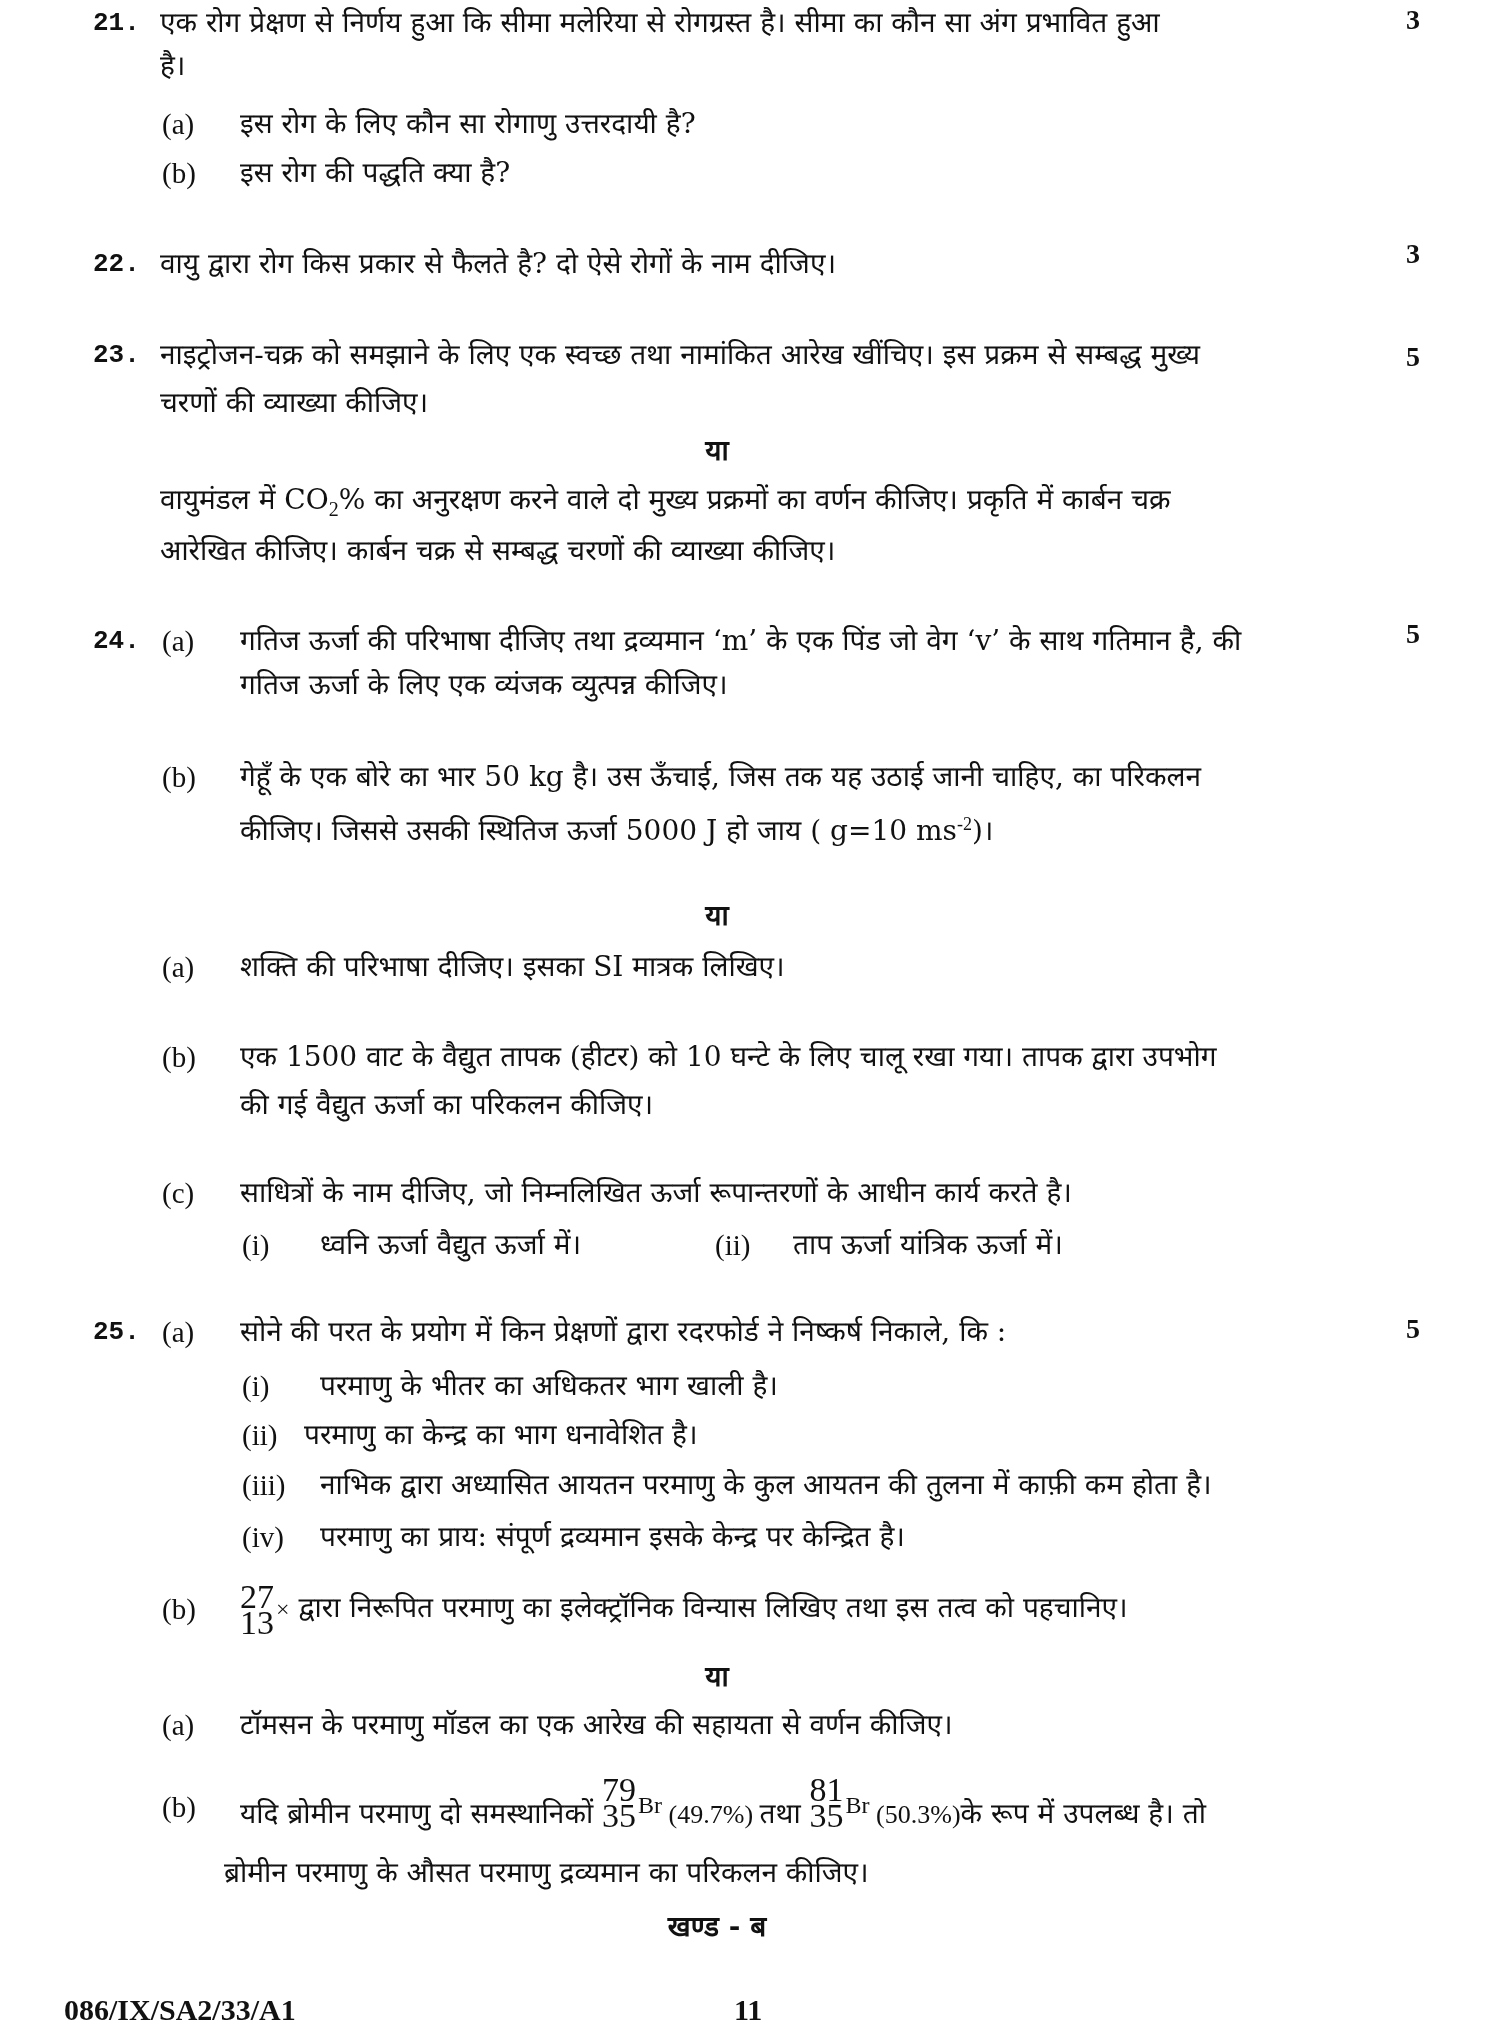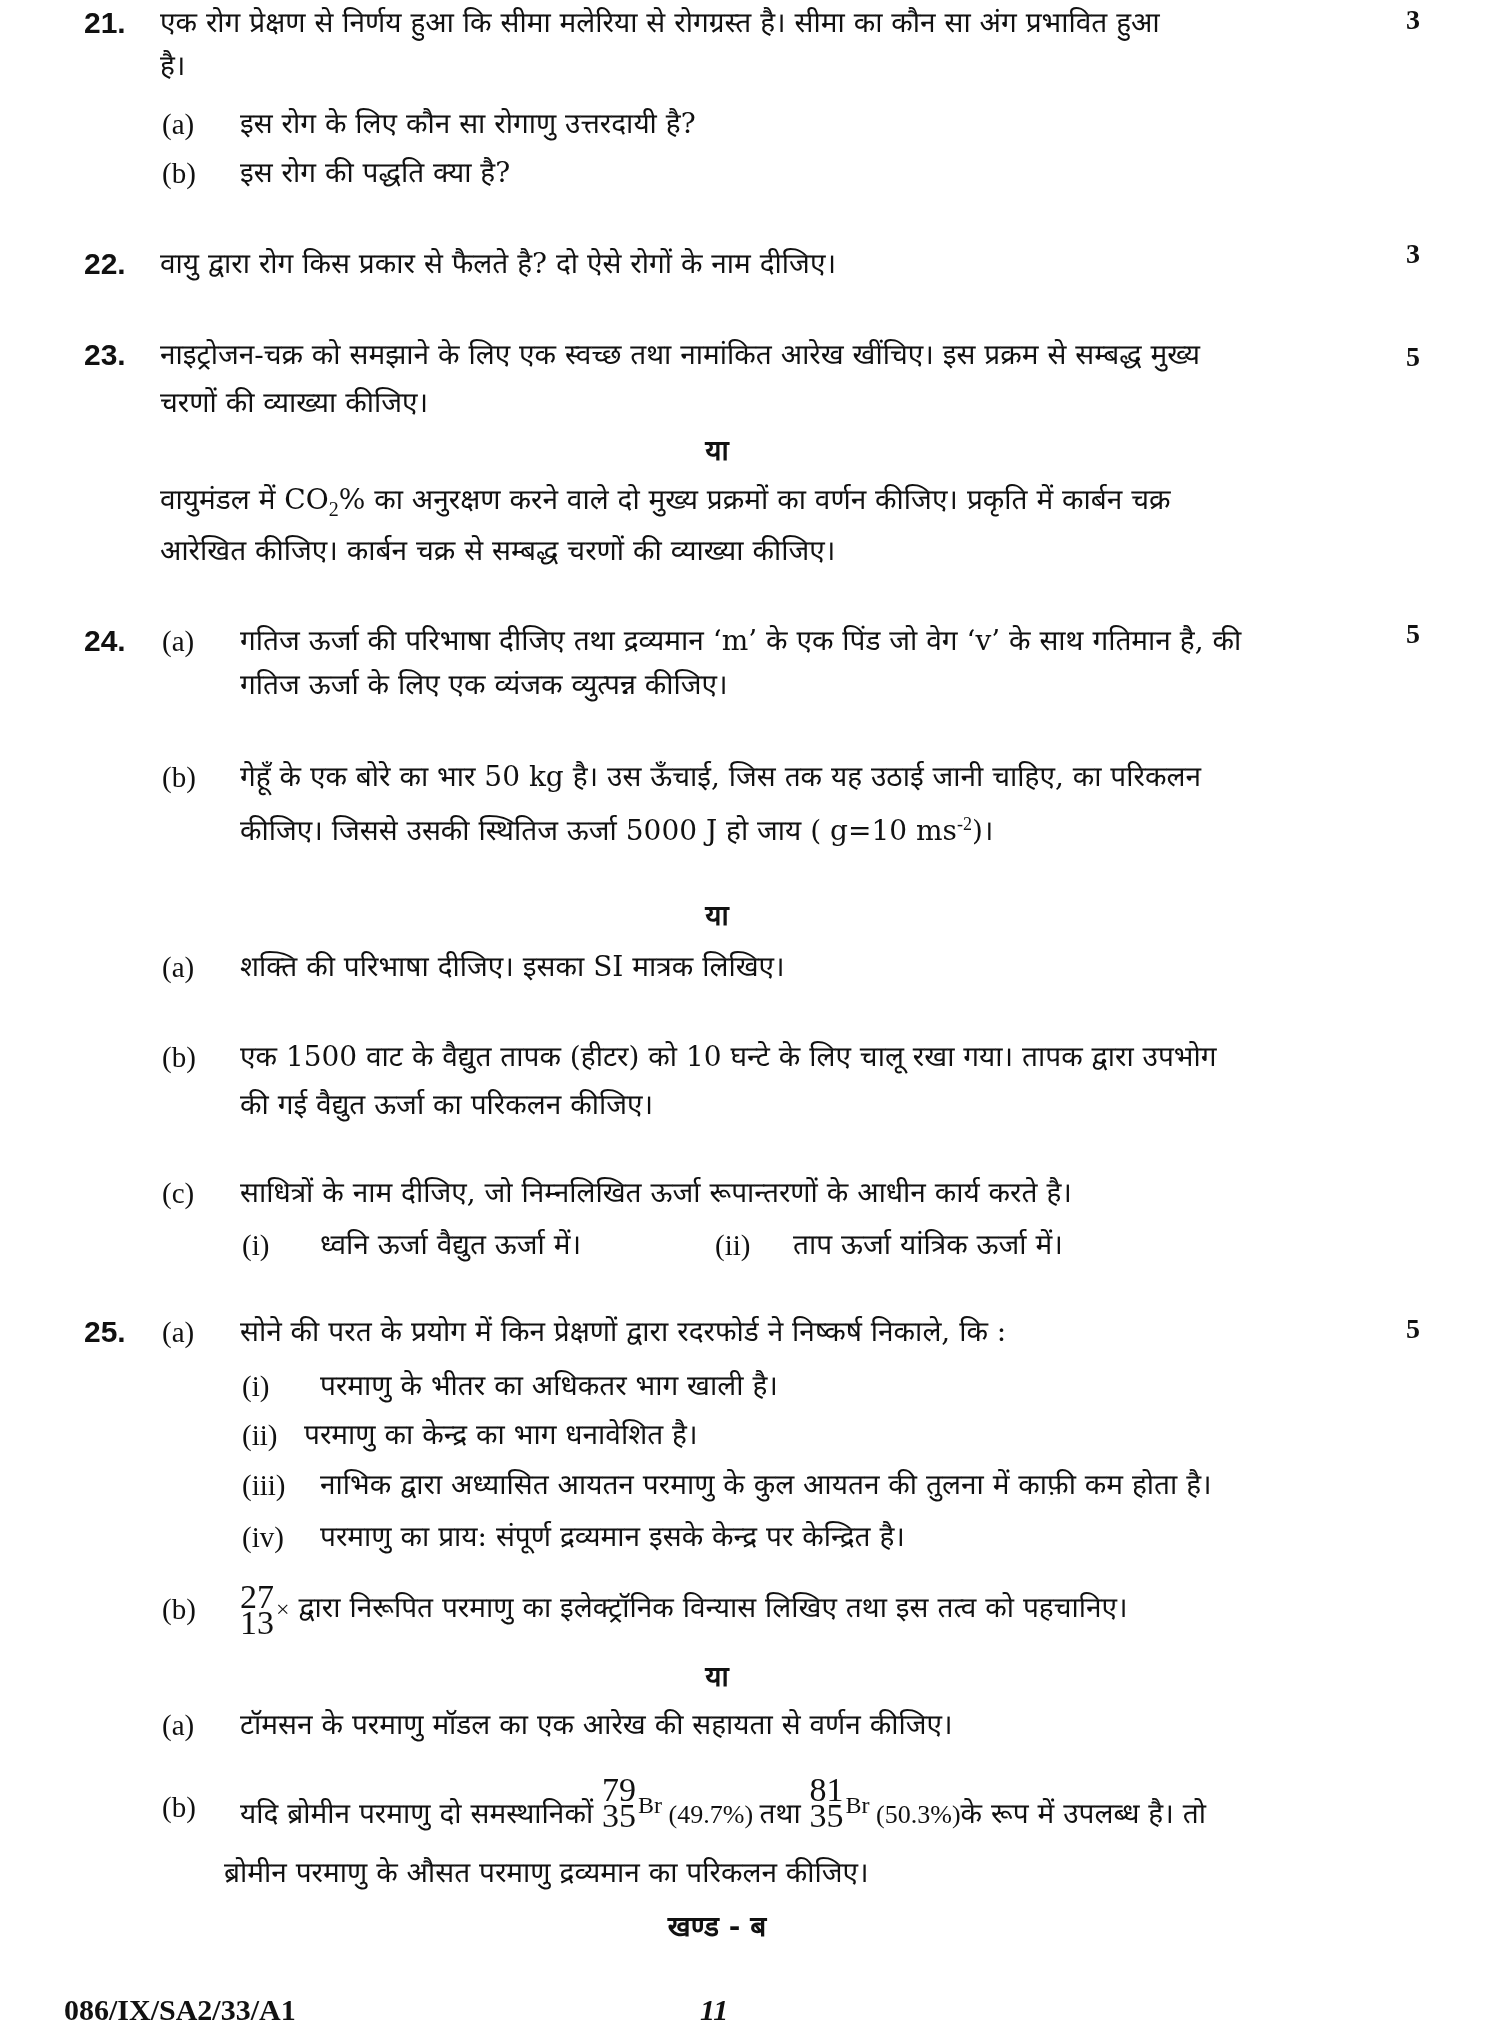--- a/index.html
+++ b/index.html
@@ -16,24 +16,24 @@
     color: #111111;
   }
   .line {
     position: absolute;
     font-size: 28px;
     line-height: 36px;
     white-space: nowrap;
   }
   .qnum {
     position: absolute;
-    left: 84px;
-    font-family: Liberation Sans, sans-serif;
+    left: 93px;
+    font-family: Liberation Mono, monospace;
     font-weight: bold;
-    font-size: 30px;
+    font-size: 26px;
     line-height: 36px;
   }
   .mark {
     position: absolute;
     left: 1406px;
     font-family: "Liberation Serif", serif;
     font-weight: bold;
     font-size: 28px;
     line-height: 36px;
   }
@@ -159,13 +159,13 @@
   <span class="line" style="top:1707px; left:240px;">टॉमसन के परमाणु मॉडल का एक आरेख की सहायता से वर्णन कीजिए।</span>
 
   <span class="label" style="top:1789px; left:162px;">(b)</span>
   <span class="line" style="top:1770px; left:240px; line-height:70px;"><span>यदि ब्रोमीन परमाणु दो समस्थानिकों</span>&nbsp;<span class="iso" style="vertical-align:-4px;"><span class="sup">79</span><span class="sub">35</span></span><span class="latin" style="font-size:24px; vertical-align:10px;">Br</span><span class="latin" style="font-size:26px;"> (49.7%) </span><span>तथा</span>&nbsp;<span class="iso" style="vertical-align:-4px;"><span class="sup">81</span><span class="sub">35</span></span><span class="latin" style="font-size:24px; vertical-align:10px;">Br</span><span class="latin" style="font-size:26px;"> (50.3%)</span><span>के रूप में उपलब्ध है। तो</span></span>
   <span class="line" style="top:1855px; left:224px;">ब्रोमीन परमाणु के औसत परमाणु द्रव्यमान का परिकलन कीजिए।</span>
 </div>
 
 <span class="center" style="top:1909px;">खण्ड - ब</span>
 
 <span class="footer" style="left:64px;text-align:center;">086/IX/SA2/33/A1</span>
-<span class="footer" style="left:700px;font-style:italic;">11</span>
+<span class="footer" style="left:734px;">11</span>
 
 </body></html>

